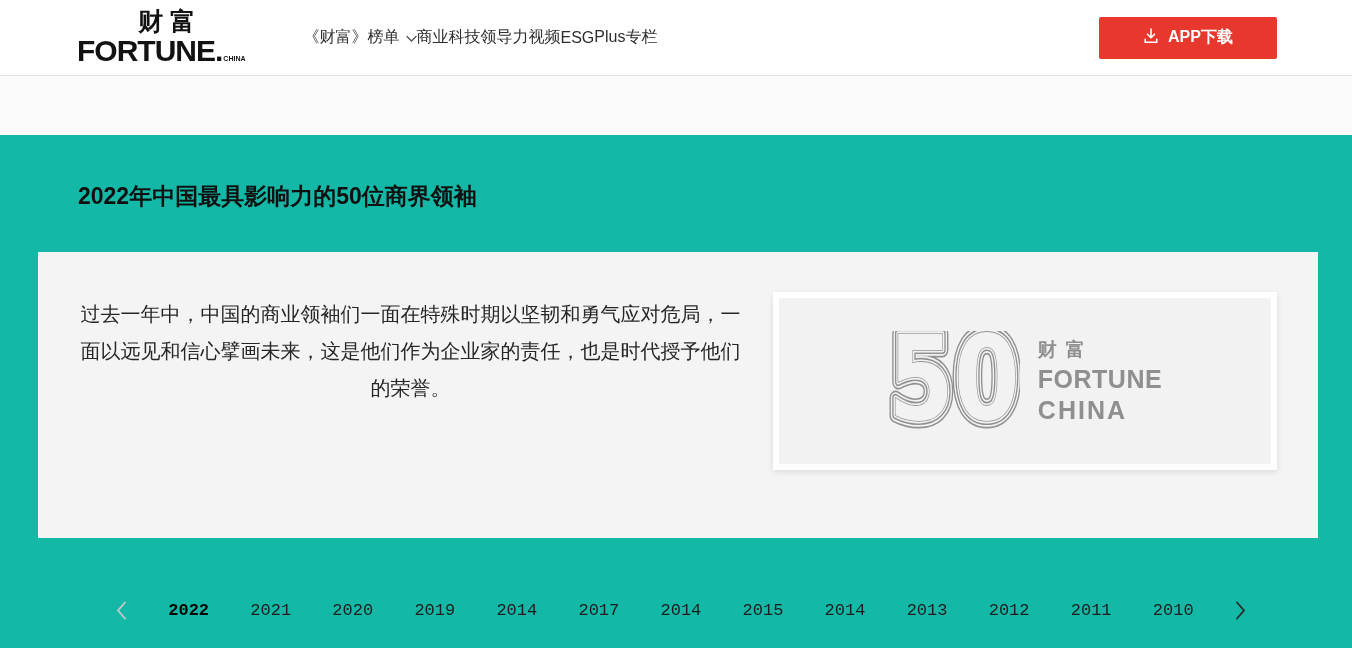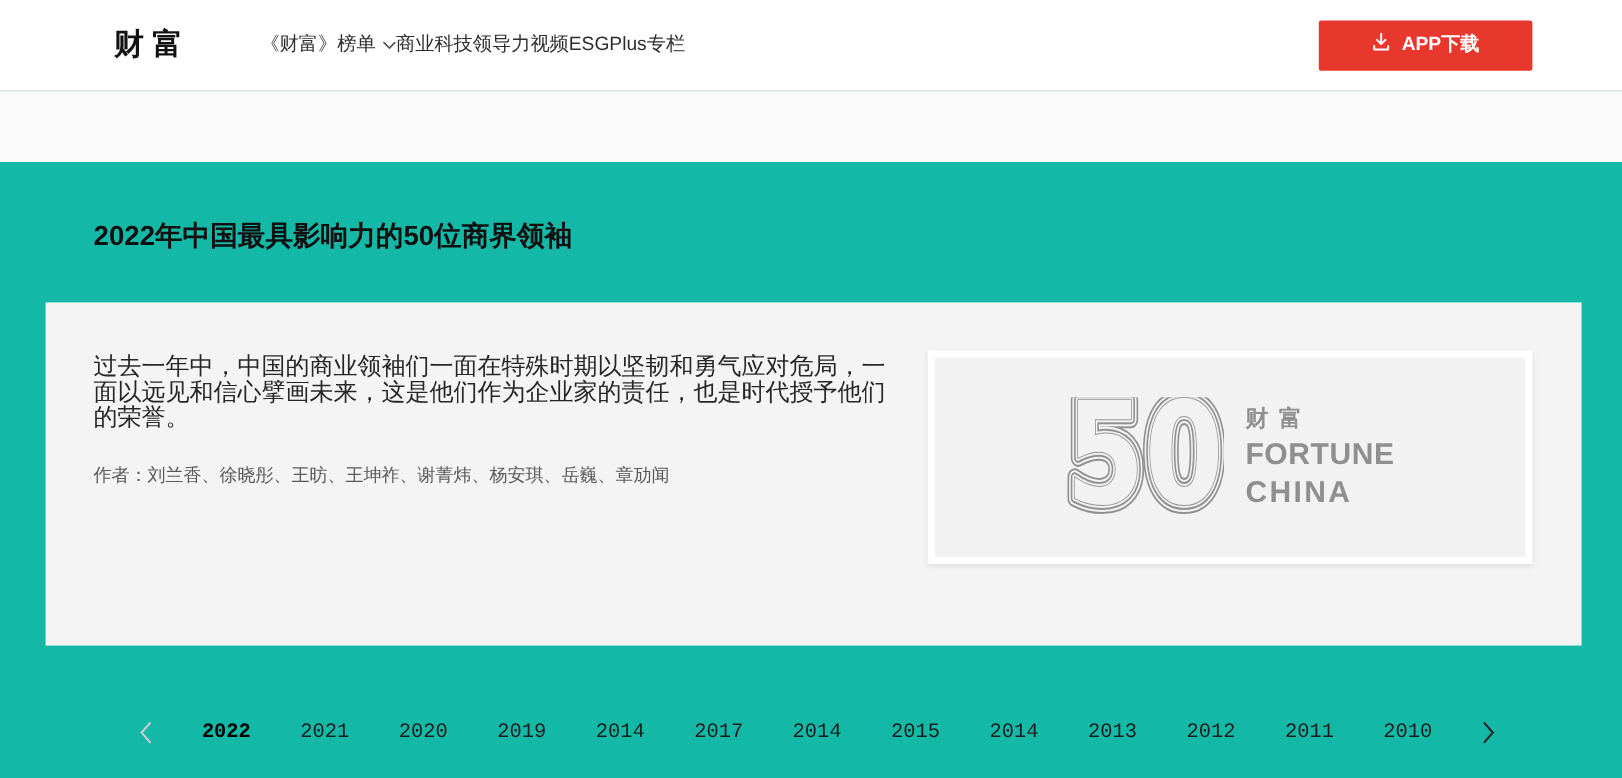--- a/index.html
+++ b/index.html
@@ -40,21 +40,21 @@
   
   main { padding:0 34px 0 38px; }
   h1 {
     margin:44px 0 0 40px;
     font-size:23px; line-height:34px; font-weight:700; color:#101010;
   }
   .card {
     margin-top:39px; height:286px; background:#f4f4f4;
     position:relative; padding:44px 0 0 40px;
   }
-  .card p { width:665px; font-size:20px; line-height:21px; color:#262626; }
+  .card p { width:665px; font-size:20px; line-height:37px; color:#262626;text-align:center; }
   .byline { margin-top:28px; font-size:15px; color:#595959; }
 
   .cover {
     position:absolute; top:40px; right:41px;
     width:504px; height:178px; background:#fff;
     padding:6px; box-shadow:0 2px 6px rgba(0,0,0,.10);
   }
   .cover-inner {
     width:100%; height:100%; background:#f2f2f2;
     display:flex; align-items:center; justify-content:center; gap:18px;
@@ -75,20 +75,24 @@
   .pg-arrow { display:flex; align-items:center; cursor:pointer; }
 </style>
 </head>
 <body>
 
 <div class="page">
 
   <header>
     <div class="logo">
       <div class="logo-cn">财富</div>
+      <div class="logo-en-row">
+        <span class="logo-en">FORTUNE.</span>
+        <span class="logo-sub">CHINA</span>
+      </div>
     </div>
 
     <nav>
       <a>
         <span>《财富》榜单</span>
         <span>
           <svg width="11" height="8" viewBox="0 0 11 8">
               <path d="M1 1.5l4.5 4.5L10 1.5" stroke="#555" stroke-width="1.4" fill="none" stroke-linecap="round"></path>
             </svg>
         </span>
@@ -124,21 +128,20 @@
     </button>
   </header>
 
   <div class="subband"></div>
 
   <main>
     <h1>2022年中国最具影响力的50位商界领袖</h1>
 
     <section class="card">
       <p>过去一年中，中国的商业领袖们一面在特殊时期以坚韧和勇气应对危局，一面以远见和信心擘画未来，这是他们作为企业家的责任，也是时代授予他们的荣誉。</p>
-      <div class="byline">作者：刘兰香、徐晓彤、王昉、王坤祚、谢菁炜、杨安琪、岳巍、章劢闻</div>
 
       <div class="cover">
         <div class="cover-inner">
           <svg class="fifty" width="132" height="100" viewBox="0 0 132 100">
             <g font-family="'DejaVu Sans','Liberation Sans',sans-serif" font-weight="bold" font-size="118" text-anchor="middle" transform="translate(66,88) scale(0.8,1)" stroke-linejoin="round">
               <text x="0" y="0" fill="none" stroke="#909090" stroke-width="15">50</text>
               <text x="0" y="0" fill="none" stroke="#f2f2f2" stroke-width="11.6">50</text>
               <text x="0" y="0" fill="none" stroke="#909090" stroke-width="8.2">50</text>
               <text x="0" y="0" fill="none" stroke="#f2f2f2" stroke-width="4.8">50</text>
               <text x="0" y="0" fill="#f2f2f2" stroke="#909090" stroke-width="1.6" style="paint-order:stroke fill">50</text>

